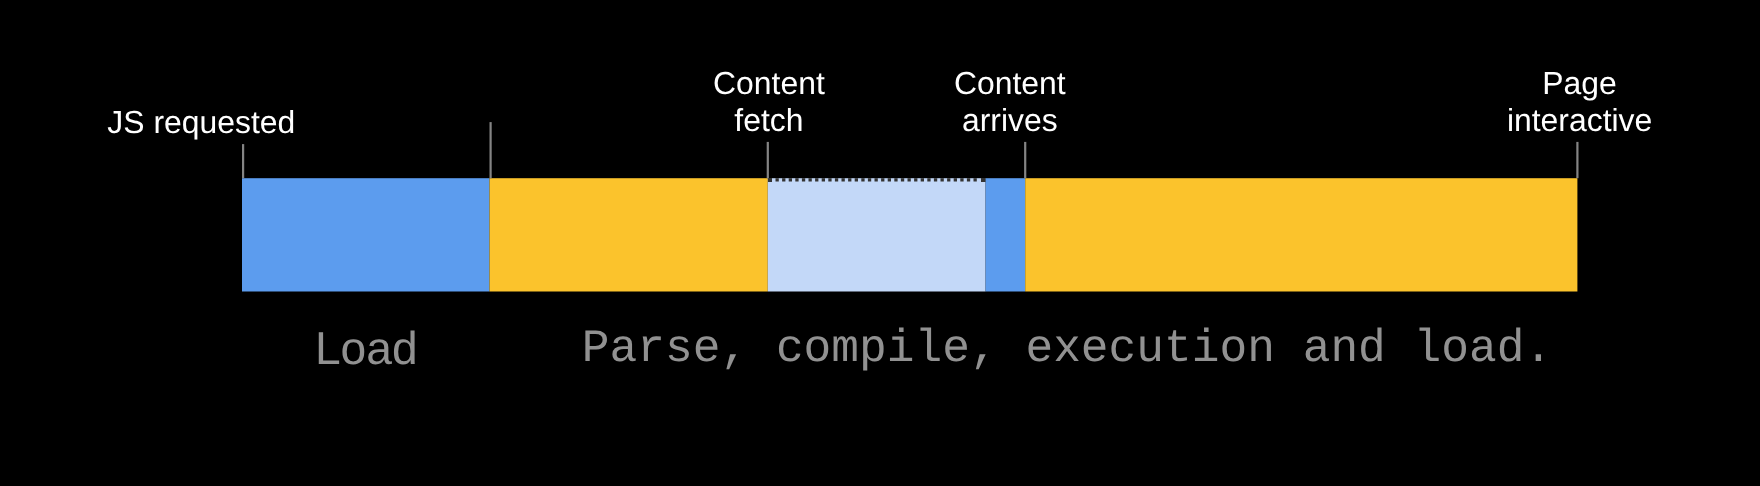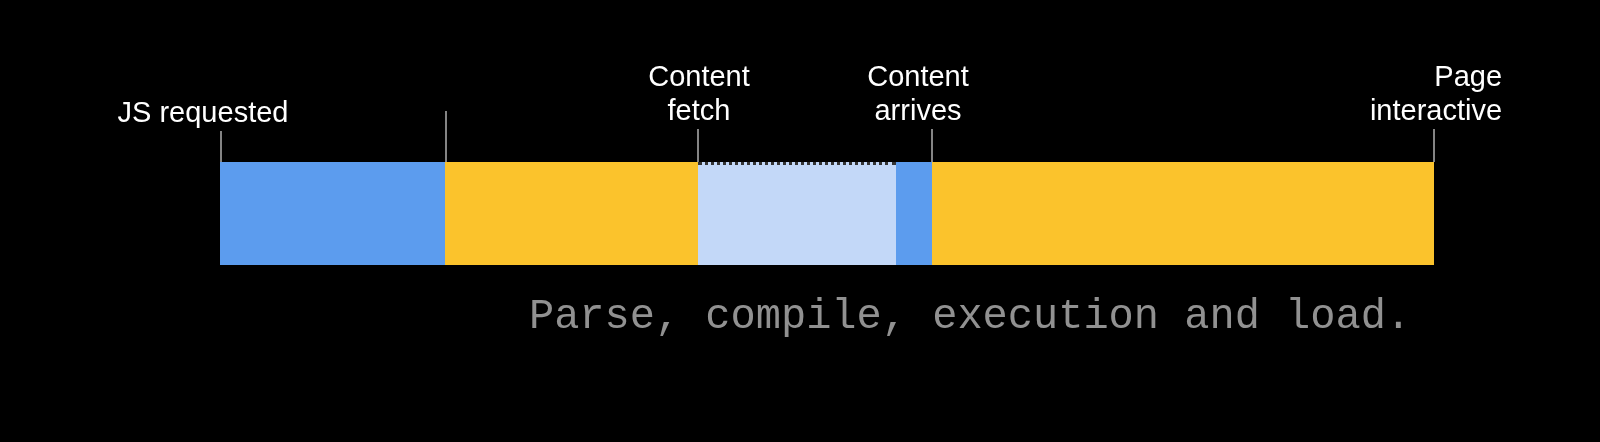--- a/index.html
+++ b/index.html
@@ -56,22 +56,23 @@
 
 <div class="stage">
   <div class="timeline-bar" style="left: 220px; top: 162px; width: 1214px; height: 103px;">
       <div class="segment" style="left: 0px; width: 225px; background: rgb(92, 156, 238);"></div>
       <div class="segment" style="left: 225px; width: 253px; background: rgb(251, 195, 44);"></div>
       <div class="segment dotted-top" style="left: 478px; width: 198px; background: rgb(195, 216, 248);"></div>
       <div class="segment" style="left: 676px; width: 36px; background: rgb(92, 156, 238);"></div>
       <div class="segment" style="left: 712px; width: 502px; background: rgb(251, 195, 44);"></div>
     </div>
 <div class="tick" style="left: 220px; top: 131px; height: 31px; background: rgb(132, 132, 132);"></div>
-    <div class="marker-label" style="left: 183px; bottom: 313px; color: rgb(255, 255, 255); margin-left: 20px;">JS requested</div>
+    <div class="marker-label" style="left: 183px; bottom: 313px; color: rgb(255, 255, 255);">JS requested</div>
     <div class="tick" style="left: 445px; top: 111px; height: 51px; background: rgb(132, 132, 132);"></div>
     <div class="tick" style="left: 697px; top: 129px; height: 33px; background: rgb(132, 132, 132);"></div>
     <div class="marker-label" style="left: 699px; bottom: 315px; color: rgb(255, 255, 255);">Content<br>fetch</div>
     <div class="tick" style="left: 931px; top: 129px; height: 33px; background: rgb(132, 132, 132);"></div>
     <div class="marker-label" style="left: 918px; bottom: 315px; color: rgb(255, 255, 255);">Content<br>arrives</div>
     <div class="tick" style="left: 1433px; top: 129px; height: 33px; background: rgb(132, 132, 132);"></div>
-    <div class="marker-label" style="left: 1436px; bottom: 315px; color: rgb(255, 255, 255); text-align: right;">Page<br>interactive</div>
+    <div class="marker-label" style="left: 1436px; bottom: 315px; color: rgb(255, 255, 255);">Page<br>interactive</div>
+    <div class="phase-label" style="left: 333px; top: 293px; color: rgb(145, 145, 145);">Load</div>
     <div class="phase-label" style="left: 970px; top: 293px; color: rgb(145, 145, 145); font-family: Liberation Mono, monospace;">Parse, compile, execution and load.</div>
   </div>
 
 </body></html>

